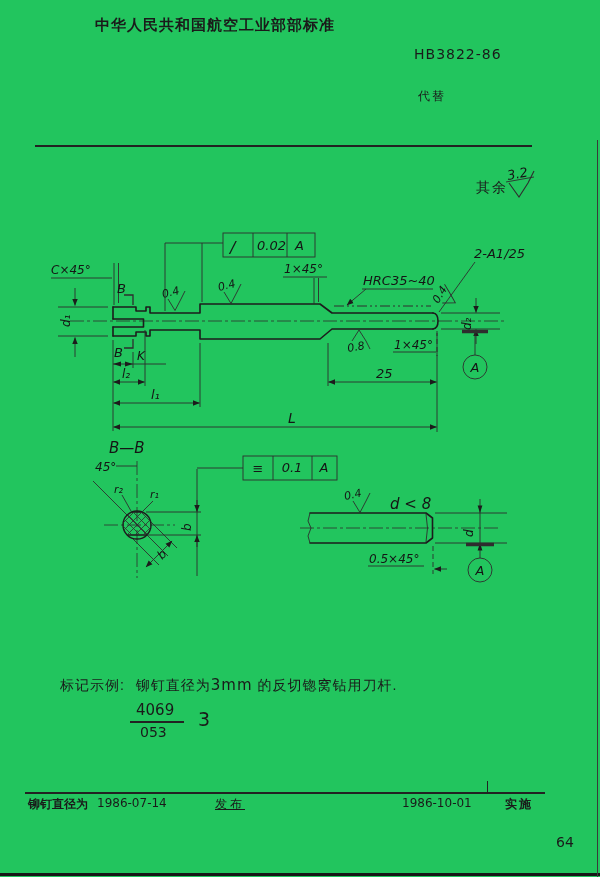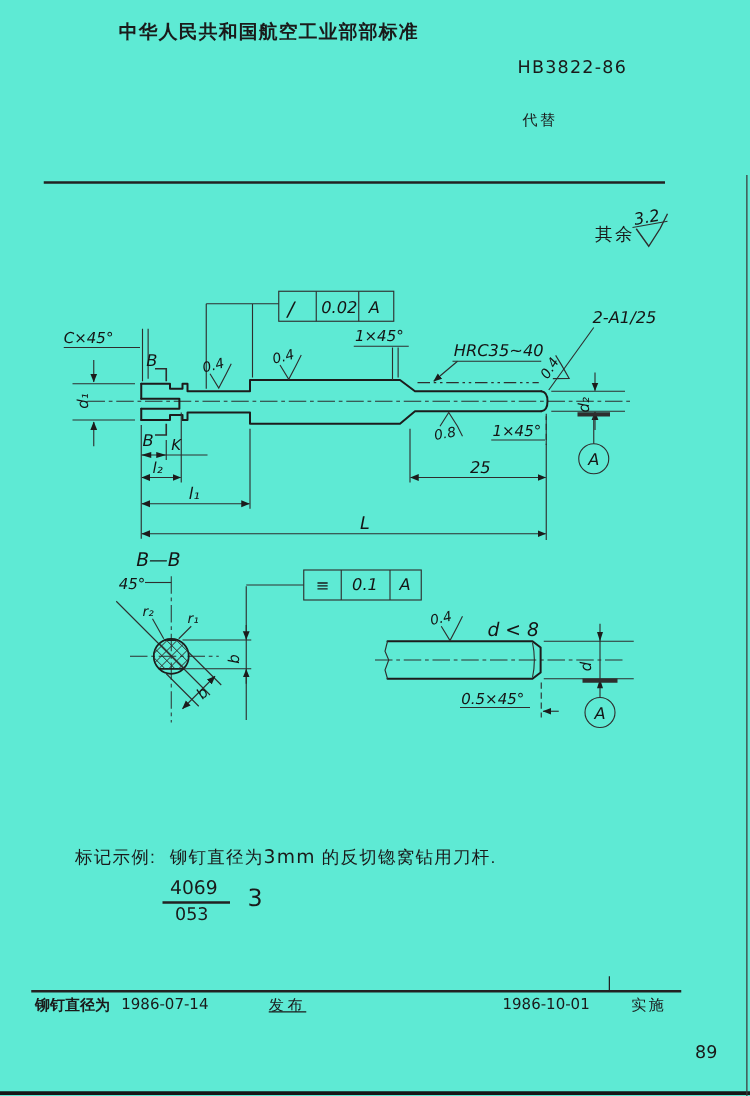--- a/index.html
+++ b/index.html
@@ -1,16 +1,16 @@
 <!DOCTYPE html>
 <html><head>
 <meta charset="utf-8">
 <style>
   html,body{margin:0;padding:0;background:#e8e8e4;}
-  .page{position:relative;width:600px;height:877px;margin:0 auto;background:#5eead4;
+  .page{position:relative;width:600px;height:877px;margin:0 auto;background:#22c55e;
         font-family:"Liberation Sans",sans-serif;color:#1a1a1a;overflow:hidden;}
   .abs{position:absolute;white-space:nowrap;}
   .print{font-family:"Liberation Sans",sans-serif;}
   .hw{font-family:"DejaVu Sans",sans-serif;}
   .hdr-org{left:95px;top:16px;font-size:15px;font-weight:bold;letter-spacing:1px;}
   .hdr-code{left:414px;top:46px;font-size:14px;letter-spacing:1px;}
   .hdr-title{left:145px;top:60px;font-size:20px;font-weight:bold;letter-spacing:4px;}
   .hdr-sup{left:418px;top:88px;font-size:12px;letter-spacing:2px;}
   .rule{position:absolute;background:#222;}
   .qiyu{left:476px;top:179px;font-size:14px;letter-spacing:2px;}
@@ -232,18 +232,18 @@
   <div class="rule fbar" style="position:absolute;"></div>
   <div class="abs hw" style="left:140px;top:724px;font-size:14px;">053</div>
   <div class="abs hw fdia">3</div>
 
   <div class="rule" style="left:25px;top:792px;width:520px;height:1.5px;"></div>
   <div class="rule" style="left:487px;top:781px;width:1px;height:12px;"></div>
   <div class="abs print foot" style="left:28px;font-weight:bold;">铆钉直径为</div>
   <div class="abs hw foot" style="left:97px;">1986-07-14</div>
   <div class="abs print foot" style="left:215px;letter-spacing:3px;text-decoration:underline;">发布</div>
   <div class="abs hw foot" style="left:402px;">1986-10-01</div>
-  <div class="abs print foot" style="left:505px;letter-spacing:2px;font-weight:normal;">实施</div>
-  <div class="abs hw pageno">89</div>
+  <div class="abs print foot" style="left:505px;letter-spacing:2px;font-weight:bold;">实施</div>
+  <div class="abs hw pageno">64</div>
 
   <div class="rule" style="left:0;top:873px;width:600px;height:3px;background:#161616;"></div>
   <div class="rule" style="left:596.5px;top:140px;width:1.5px;height:737px;background:#3a3a3a;"></div>
 </div>
 
 </body></html>

